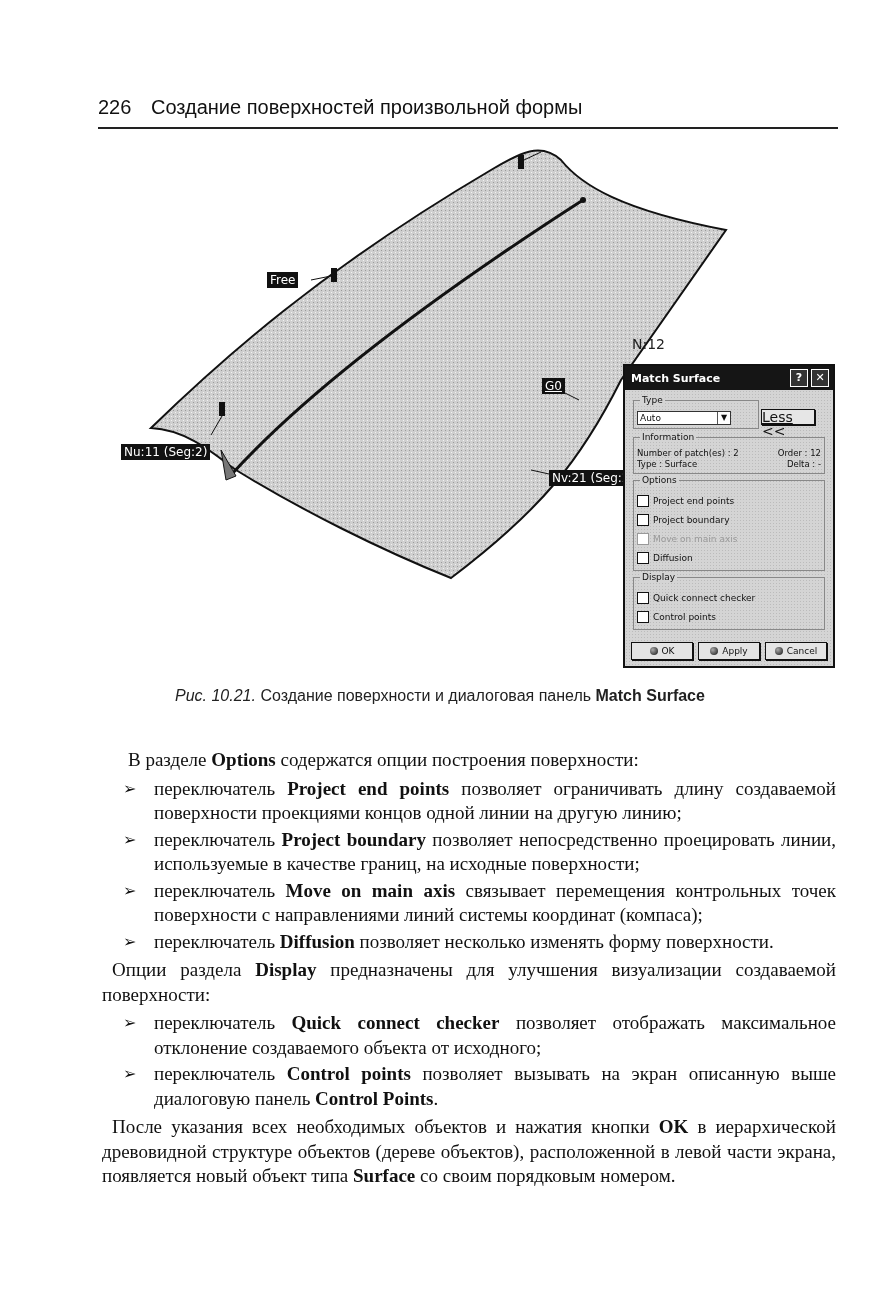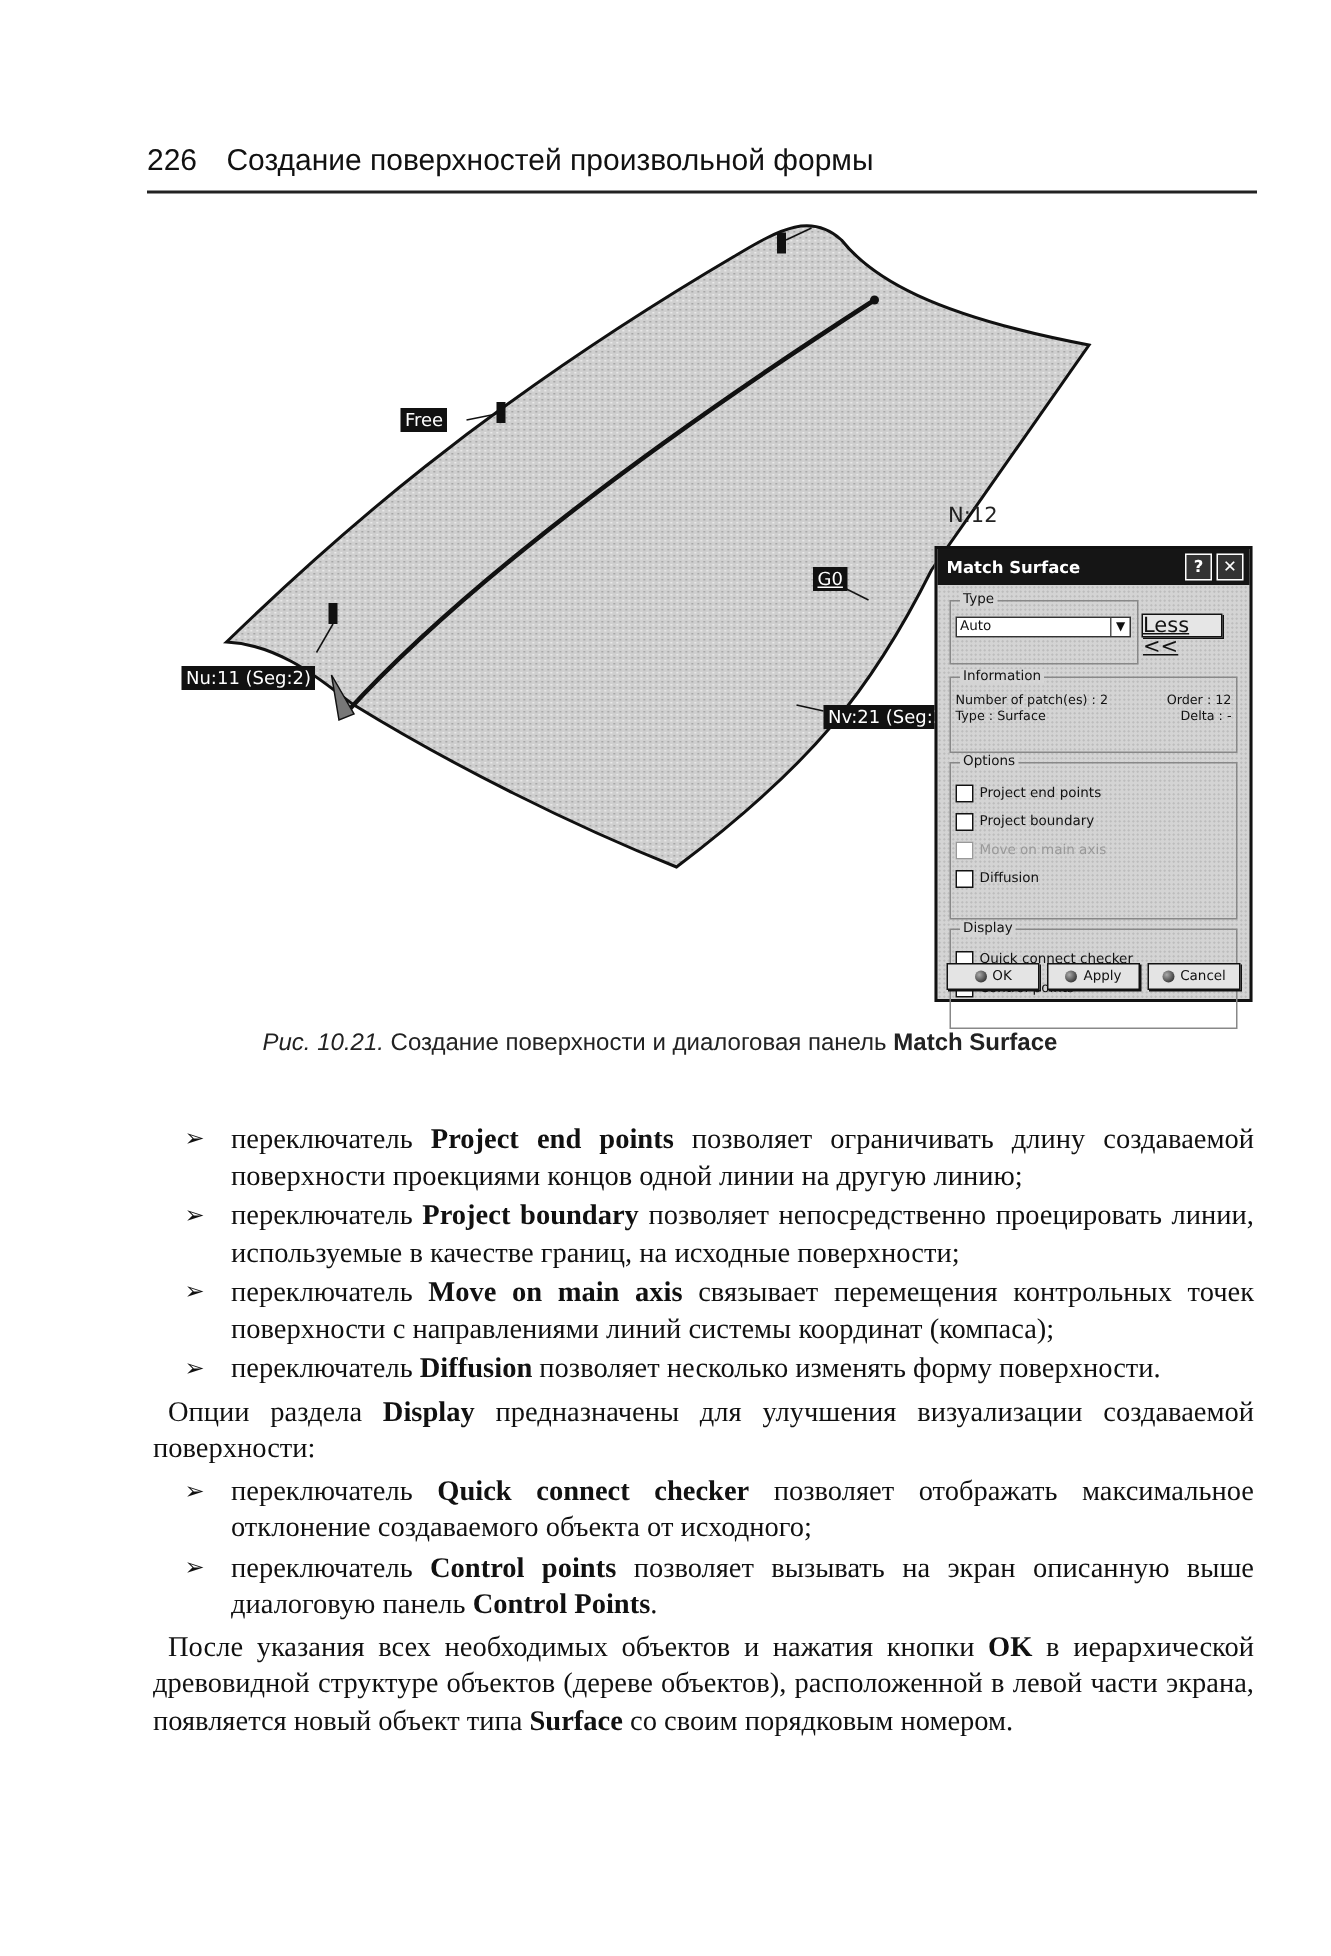--- a/index.html
+++ b/index.html
@@ -10,27 +10,27 @@
   .figure { position:absolute; left:0; top:130px; width:887px; height:550px;margin-left:21px; }
   .figure svg { position:absolute; left:0; top:0; }
   .tag { position:absolute; background:#111; color:#fff; font-family:"DejaVu Sans", sans-serif; font-size:12px; padding:1px 3px; line-height:14px; white-space:nowrap; }
   .nlabel { position:absolute; font-family:"DejaVu Sans", sans-serif; font-size:14px; color:#222; }
   
   .dialog { position:absolute; left:623px; top:364px; width:212px; height:304px; background:#d4d4d4; border:2px solid #111; box-sizing:border-box; font-family:"DejaVu Sans", sans-serif; font-size:9px; color:#111;
     background-image: radial-gradient(#bbb 0.6px, transparent 0.7px); background-size:3px 3px; }
   .dlg-title { height:24px; background:#151515; color:#fff; display:flex; align-items:center; justify-content:space-between; padding:0 4px 0 6px; font-size:11px; font-weight:bold; }
   .dlg-title .btns { display:flex; gap:3px; }
   .dlg-title .tbtn { width:16px; height:16px; border:1px solid #fff; background:#333; color:#fff; font-size:11px; line-height:15px; text-align:center; }
-  .group { position:relative; border:1px solid #888; margin:0 8px; padding:10px 3px 17px 3px; }
+  .group { position:relative; border:1px solid #888; margin:0 8px; padding:10px 3px 3px 3px; }
   .group-label { position:absolute; top:-6px; left:6px; background:#d4d4d4; padding:0 2px; font-size:9px; }
   .row { display:flex; align-items:center; height:19px; }
   .cb { width:10px; height:10px; border:1px solid #111; background:#fff; margin-right:4px; }
   .disabled { color:#999; }
   .disabled .cb { border-color:#999; }
-  .select { width:117px; height:14px; background:#fff; border:1px solid #333; display:flex; align-items:center; justify-content:space-between; padding-left:2px; box-sizing:border-box; }
+  .select { width:94px; height:14px; background:#fff; border:1px solid #333; display:flex; align-items:center; justify-content:space-between; padding-left:2px; box-sizing:border-box; }
   .select .arrow { width:12px; height:12px; border-left:1px solid #555; font-size:8px; text-align:center; line-height:12px; }
   .less-btn { position:absolute; left:136px; top:43px; width:52px; height:14px; border:1px solid #111; background:#e6e6e6; text-align:left; font-size:14px; line-height:14px; text-decoration:underline; box-shadow:1px 1px 0 #111; }
   .info-row { display:flex; justify-content:space-between; height:11px; line-height:11px; font-size:8.5px; }
   .btn-row { position:absolute; left:6px; bottom:6px; right:6px; display:flex; justify-content:space-between; }
   .dbtn { width:60px; height:16px; border:1px solid #111; background:#e4e4e4; display:flex; align-items:center; justify-content:center; gap:4px; font-size:9px; box-shadow:1px 1px 0 #111; }
   .dbtn .ball { width:8px; height:8px; border-radius:50%; background:radial-gradient(circle at 35% 35%, #aaa, #111); }
   .caption { position:absolute; left:175px; top:687px; font-family:"Liberation Sans", sans-serif; font-size:16px; color:#222; }
   .caption i { font-style:italic; }
   .caption b { font-weight:bold; }
   .body { position:absolute; left:118px; top:748px; width:718px; font-family:"Liberation Serif", serif; font-size:19px; line-height:24.5px; color:#111; }
@@ -153,20 +153,21 @@
   </div>
 </div>
 
 <div class="caption">
   <i>Рис. 10.21.</i>
   <span>Создание поверхности и диалоговая панель</span>
   <b>Match Surface</b>
 </div>
 
 <div class="body">
+  <p class="para"><span>В разделе </span><b>Options</b><span> содержатся опции построения поверхности:</span></p>
   <ul>
     <li><span class="bullet">➢</span><span>переключатель </span><b>Project end points</b><span> позволяет ограничивать длину создаваемой поверхности проекциями концов одной линии на другую линию;</span></li>
     <li><span class="bullet">➢</span><span>переключатель </span><b>Project boundary</b><span> позволяет непосредственно проецировать линии, используемые в качестве границ, на исходные поверхности;</span></li>
     <li><span class="bullet">➢</span><span>переключатель </span><b>Move on main axis</b><span> связывает перемещения контрольных точек поверхности с направлениями линий системы координат (компаса);</span></li>
     <li><span class="bullet">➢</span><span>переключатель </span><b>Diffusion</b><span> позволяет несколько изменять форму поверхности.</span></li>
   </ul>
   <p class="para out"><span>Опции раздела </span><b>Display</b><span> предназначены для улучшения визуализации создаваемой поверхности:</span></p>
   <ul>
     <li><span class="bullet">➢</span><span>переключатель </span><b>Quick connect checker</b><span> позволяет отображать максимальное отклонение создаваемого объекта от исходного;</span></li>
     <li><span class="bullet">➢</span><span>переключатель </span><b>Control points</b><span> позволяет вызывать на экран описанную выше диалоговую панель </span><b>Control Points</b><span>.</span></li>

